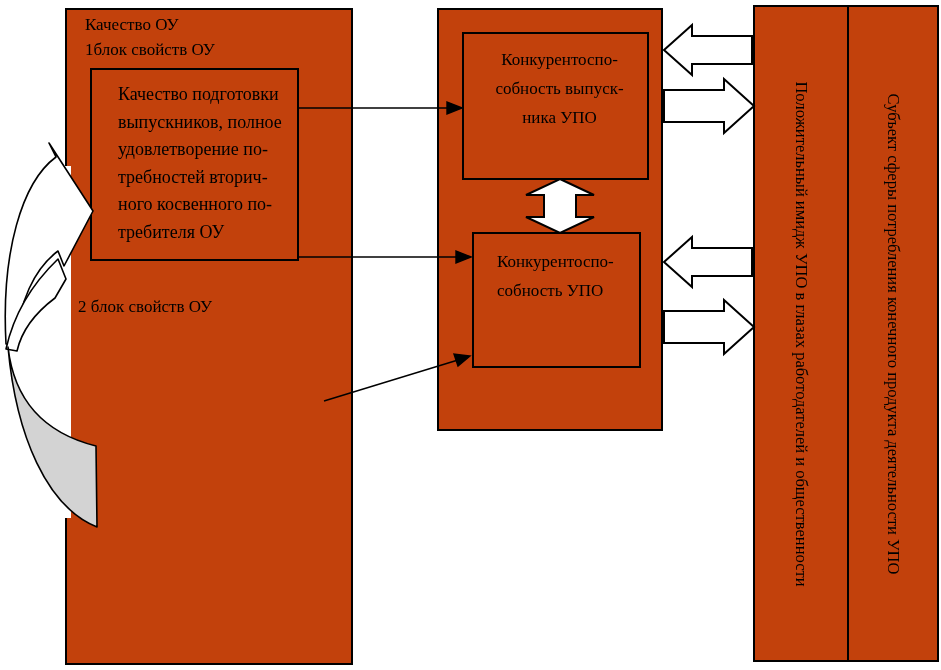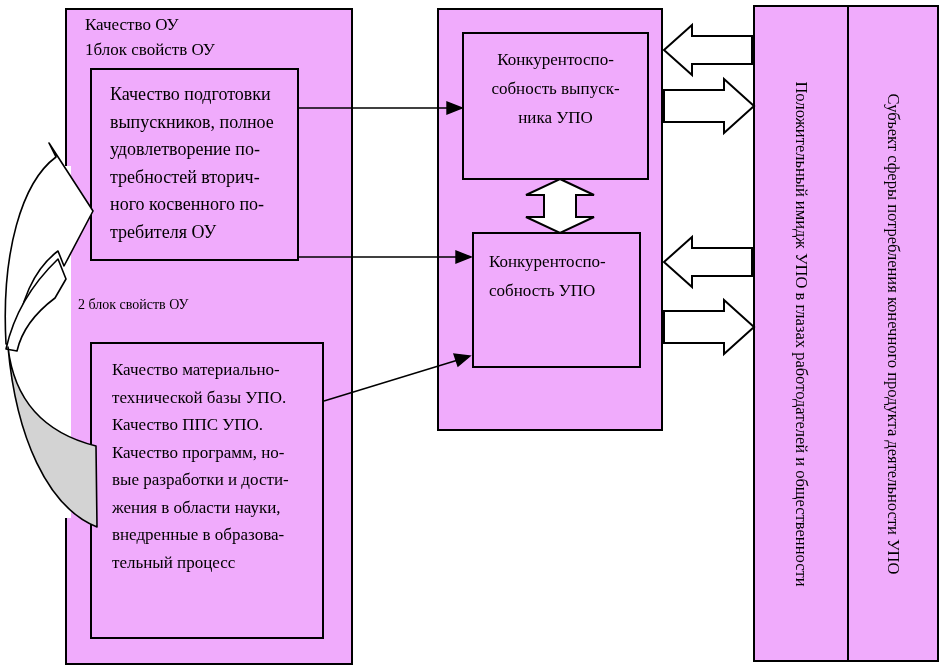--- a/index.html
+++ b/index.html
@@ -1,25 +1,25 @@
 <!DOCTYPE html>
 <html><head>
 <meta charset="utf-8">
 <style>
   html,body { margin:0; padding:0; background:#ffffff; }
   .canvas {
     position:relative; width:941px; height:670px; background:#ffffff;
     font-family:"Liberation Serif","DejaVu Serif",serif; color:#000;
     overflow:hidden;
   }
-  .box { position:absolute; border:2px solid #000; background:#f0abfc; box-sizing:border-box; }
+  .box { position:absolute; border:2px solid #000; background:#c2410c; box-sizing:border-box;padding-left:8px; }
   .txt { white-space:pre-line; }
   .left-header { position:absolute; left:85px; top:12px; font-size:17px; line-height:25px; }
   .inner1-text { padding:11px 6px 0 18px; font-size:18px; line-height:27.5px; }
-  .block2-label { position:absolute; left:78px; top:297px; font-size:14px; }
+  .block2-label { position:absolute; left:78px; top:297px; font-size:17px; }
   .inner2-text { padding:12px 4px 0 20px; font-size:17px; line-height:27.5px; }
   .midbox1-text { padding:11px 4px 0 4px; text-align:center; font-size:17px; line-height:29px; }
   .midbox2-text { padding:13px 2px 0 15px; font-size:17px; line-height:29px; }
   .vtext {
     position:absolute; left:50%; top:50%;
     transform:translate(-50%,-50%) rotate(90deg);
     white-space:nowrap; font-size:16.5px;
   }
   .overlay { position:absolute; left:0; top:0; pointer-events:none; }
 </style>
@@ -37,30 +37,20 @@
     <div class="inner1-text txt">Качество подготовки
 выпускников, полное
 удовлетворение по-
 требностей вторич-
 ного косвенного по-
 требителя ОУ</div>
   </div>
 
   <div class="block2-label txt">2 блок свойств ОУ</div>
 
-  <div class="box" style="left:90px; top:342px; width:234px; height:297px;">
-    <div class="inner2-text txt">Качество материально-
-технической базы УПО.
-Качество ППС УПО.
-Качество программ, но-
-вые разработки и дости-
-жения в области науки,
-внедренные в образова-
-тельный процесс</div>
-  </div>
 
   <div class="box" style="left:437px; top:8px; width:226px; height:423px;"></div>
 
   <div class="box" style="left:462px; top:32px; width:187px; height:148px;">
     <div class="midbox1-text txt">Конкурентоспо-
 собность выпуск-
 ника УПО</div>
   </div>
 
   <div class="box" style="left:472px; top:232px; width:169px; height:136px;">

